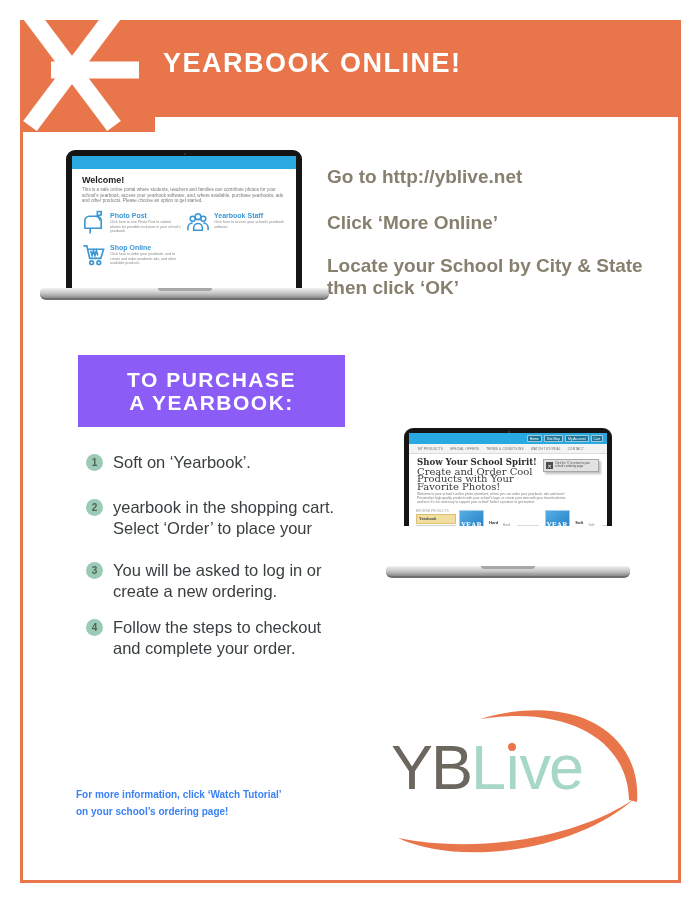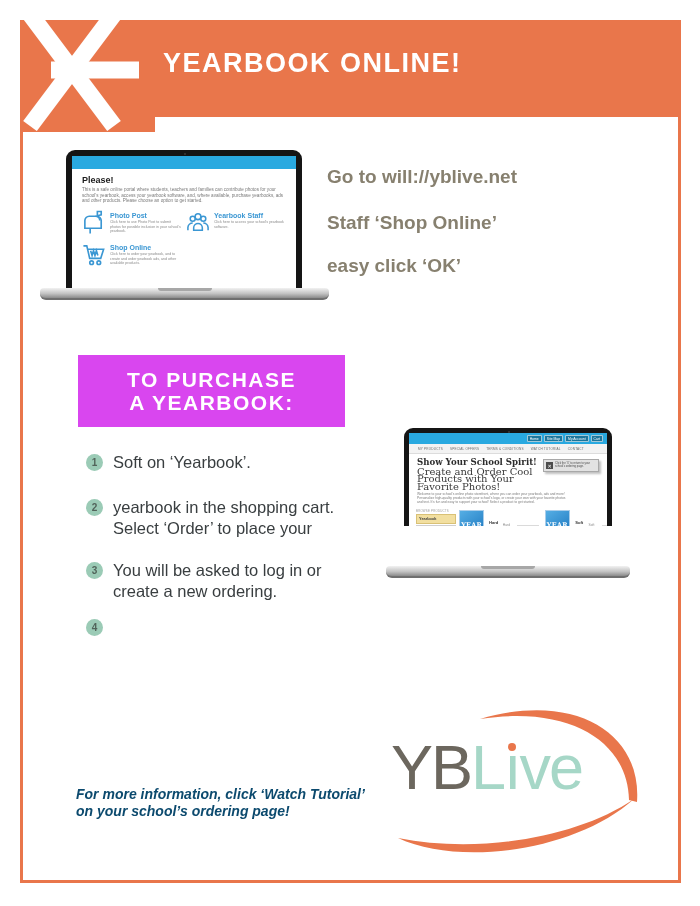--- a/index.html
+++ b/index.html
@@ -58,30 +58,30 @@
         border:1px solid #a9cdea;display:flex;flex-direction:column;align-items:center;justify-content:center;
         color:#fff;font-family:"DejaVu Serif",serif;font-weight:bold;font-size:6.4px;line-height:6.6px;
         letter-spacing:.3px;text-align:center;}
   .card-title{font-size:4.1px;font-weight:bold;color:#333;margin-top:2px;text-align:center;}
   .card-sub{font-size:3.3px;color:#8c8c8c;margin-top:.5px;}
   .card-links{display:flex;justify-content:space-between;width:92%;margin-top:3px;
         border-top:0.5px solid #dadada;padding-top:2px;}
   .mini-link{color:#3B97D3;font-size:3.8px;}
   
   .instr{position:absolute;left:327px;color:#87806F;font-weight:bold;font-size:19px;line-height:22px;}
-  .purchase-box{position:absolute;left:78px;top:355px;width:267px;height:72px;background:#d946ef;
+  .purchase-box{position:absolute;left:78px;top:355px;width:267px;height:72px;background:#8b5cf6;
         display:flex;flex-direction:column;align-items:center;justify-content:center;
         color:#fff;font-weight:bold;font-size:21px;line-height:23px;letter-spacing:1.5px;text-align:center;}
   .steps{position:absolute;left:86px;top:450px;width:320px;}
   .step{position:absolute;left:0;display:flex;gap:10px;}
   .step-num{width:17px;height:17px;border-radius:50%;background:#9BCBB6;color:#51635A;flex:none;
         font-weight:bold;font-size:10px;display:flex;align-items:center;justify-content:center;margin-top:2px;}
   .step-text{font-size:16.5px;line-height:21px;color:#393E40;font-weight:500;}
-  .footer-note{position:absolute;left:76px;top:786px;font-size:14px;font-weight:bold;font-style:italic;
-        color:#0c4a6e;line-height:17px;}
+  .footer-note{position:absolute;left:76px;top:786px;font-size:10px;font-weight:bold;
+        color:#3b82f6;line-height:17px;}
   
   .yblogo{position:absolute;left:391px;top:731px;font-size:63px;letter-spacing:-2px;font-weight:normal;}
   .yb-gray{color:#6C675E;}
   .yb-teal{color:#A6D7C7;}
   .i-wrap{position:relative;color:#A6D7C7;}
   .idot{position:absolute;left:50%;transform:translateX(-50%);top:11px;width:8px;height:8px;
         border-radius:50%;background:#E9764B;}
   .swoosh{position:absolute;left:380px;top:688px;width:300px;height:180px;}
 </style>
 </head>
@@ -105,21 +105,21 @@
         <line x1="94" y1="-6" x2="10" y2="106"></line>
       </g>
     </svg>
   </div>
 
   <div class="laptop-screen" style="left:66px;top:150px;width:236px;height:138px;">
     <div class="camera"></div>
     <div class="screen">
       <div class="l1-topbar"></div>
       <div class="l1-body">
-        <div class="l1-title">Please!</div>
+        <div class="l1-title">Welcome!</div>
         <p class="l1-intro">This is a safe online portal where students, teachers and families can contribute photos for your school’s yearbook, access your yearbook software, and, where available, purchase yearbooks, ads and other products. Please choose an option to get started.</p>
         <div class="l1-options">
           <div class="option">
             <span class="opt-icon">
               <svg viewBox="0 0 24 26" width="24" height="25">
                 <g fill="none" stroke="#3B97D3" stroke-width="1.7">
                   <path d="M2.5 19 V11 a4.5 4.5 0 0 1 4.5 -4.5 h8 a4.5 4.5 0 0 1 4.5 4.5 v8 z"></path>
                   <path d="M13.5 6.5 a4.5 4.5 0 0 1 4.5 4.5"></path>
                   <path d="M8 19 v5.5"></path>
                   <path d="M15.5 6 V1.5 h4 v3.5 z"></path>
@@ -164,24 +164,25 @@
               <div class="opt-label">Shop Online</div>
               <div class="opt-desc">Click here to order your yearbook, and to create and order yearbook ads, and other available products.</div>
             </span>
           </div>
         </div>
       </div>
     </div>
   </div>
   <div class="laptop-base" style="left:40px;top:288px;width:289px;"></div>
 
-  <div class="instr" style="top:166px;">Go to will://yblive.net</div>
-  <div class="instr" style="top:212px;">Staff ‘Shop Online’</div>
+  <div class="instr" style="top:166px;">Go to http://yblive.net</div>
+  <div class="instr" style="top:212px;">Click ‘More Online’</div>
   <div class="instr" style="top:255px;">
-    <div>easy click ‘OK’</div>
+    <div>Locate your School by City &amp; State</div>
+    <div>then click ‘OK’</div>
   </div>
 
   <div class="purchase-box">
     <div>TO PURCHASE</div>
     <div>A YEARBOOK:</div>
   </div>
 
   <div class="steps">
     <div class="step" style="top:2px;">
       <div class="step-num">1</div>
@@ -199,20 +200,24 @@
     </div>
     <div class="step" style="top:110px;">
       <div class="step-num">3</div>
       <div class="step-text">
         <div>You will be asked to log in or</div>
         <div>create a new ordering.</div>
       </div>
     </div>
     <div class="step" style="top:167px;">
       <div class="step-num">4</div>
+      <div class="step-text">
+        <div>Follow the steps to checkout</div>
+        <div>and complete your order.</div>
+      </div>
     </div>
   </div>
 
   <div class="laptop-screen" style="left:404px;top:428px;width:208px;height:98px;padding:5px 5px 0 5px;">
     <div class="camera"></div>
     <div class="screen">
       <div class="l2-topbar">
         <span class="l2-navbtn">Home</span>
         <span class="l2-navbtn">Site Map</span>
         <span class="l2-navbtn">My Account</span>

